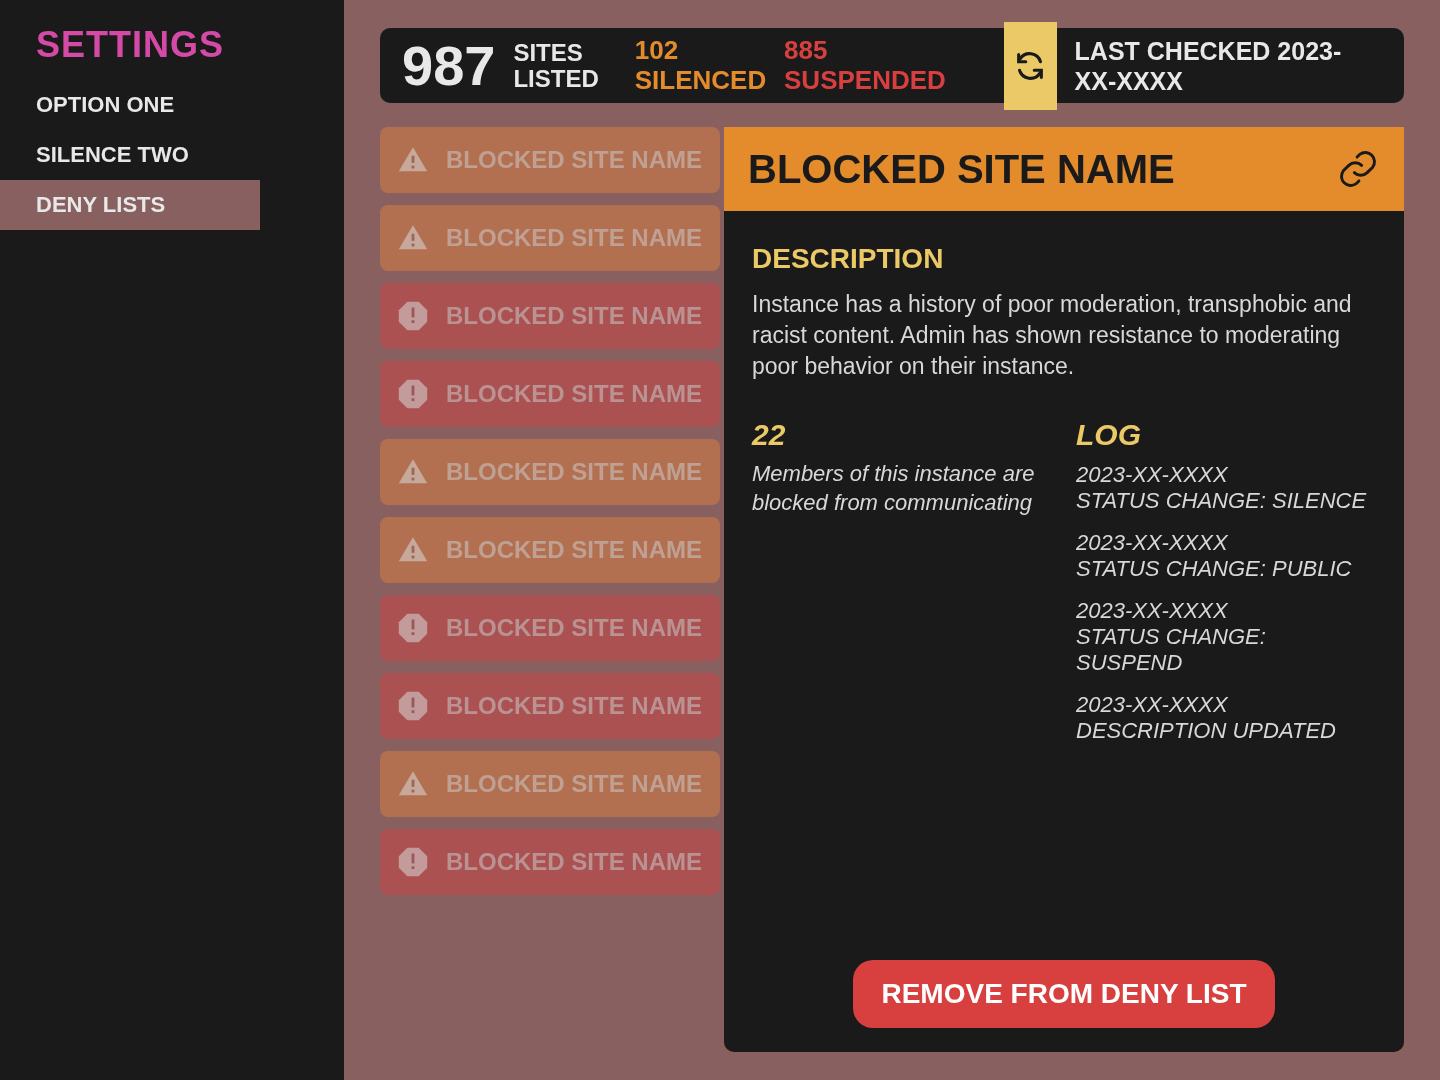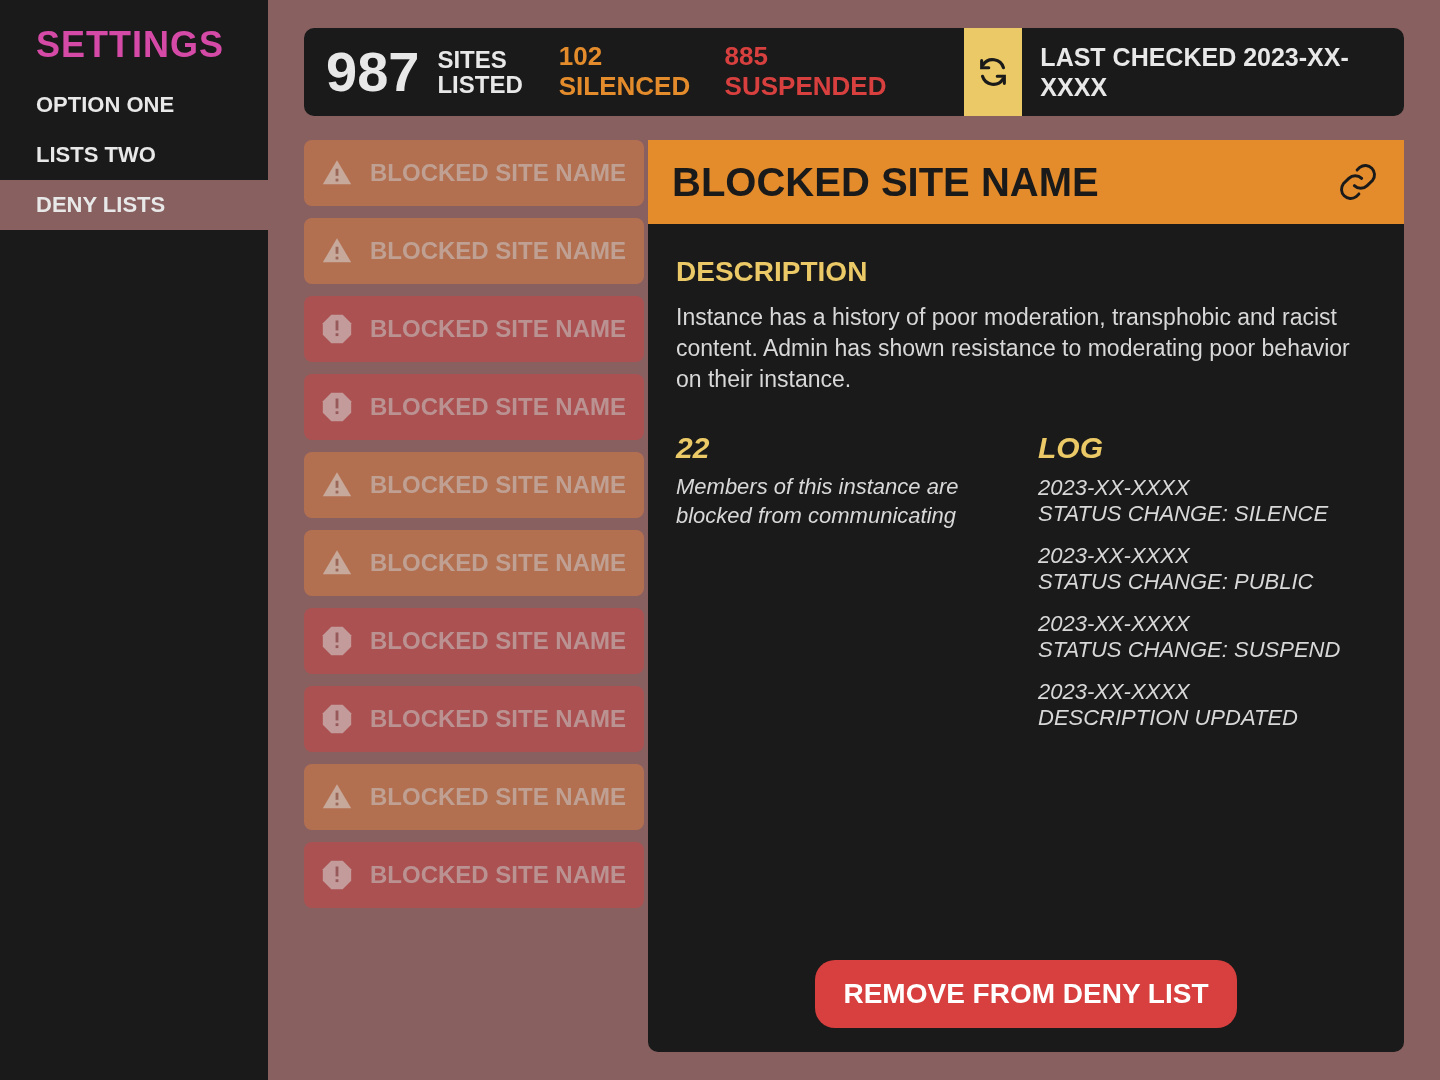--- a/index.html
+++ b/index.html
@@ -5,24 +5,23 @@
 * { box-sizing: border-box; margin: 0; padding: 0; }
 body {
   width: 1440px;
   height: 1080px;
   background: #886060;
   font-family: 'Helvetica Neue', Helvetica, Arial, sans-serif;
   overflow: hidden;
   display: flex;
 }
 .sidebar {
-  width: 268px;
+  width: 344px;
   flex-shrink: 0;
   display: flex;
-  flex-direction: column;
 }
 .sidebar-top {
   background: #1a1a1a;
   padding: 24px 0 14px 0;
 }
 .sidebar-title {
   color: #d54aa6;
   font-size: 36px;
   font-weight: 800;
   letter-spacing: 1px;
@@ -45,21 +44,21 @@
 .main {
   flex: 1;
   padding: 28px 36px 28px 36px;
   display: flex;
   flex-direction: column;
   position: relative;
 }
 .header-bar {
   background: #1a1a1a;
   border-radius: 10px;
-  height: 88px;
+  height: 75px;
   display: flex;
   align-items: center;
   padding: 0 22px;
   gap: 18px;
 }
 .sites-count {
   color: #e8e8e8;
   font-size: 56px;
   font-weight: 800;
   line-height: 1;
@@ -256,21 +255,21 @@
 }
 </style>
 </head>
 <body>
 
 <div class="sidebar">
   <div class="sidebar-top">
     <div class="sidebar-title">SETTINGS</div>
     <div id="sidebar-items">
         <div class="sidebar-item">OPTION ONE</div>
-        <div class="sidebar-item">LISTS TWO</div>
+        <div class="sidebar-item">SILENCE TWO</div>
         <div class="sidebar-item active">DENY LISTS</div>
       </div>
   </div>
   <div class="sidebar-rest"></div>
 </div>
 
 <div class="main">
 
   <div class="header-bar">
     <div class="sites-count">987</div>

